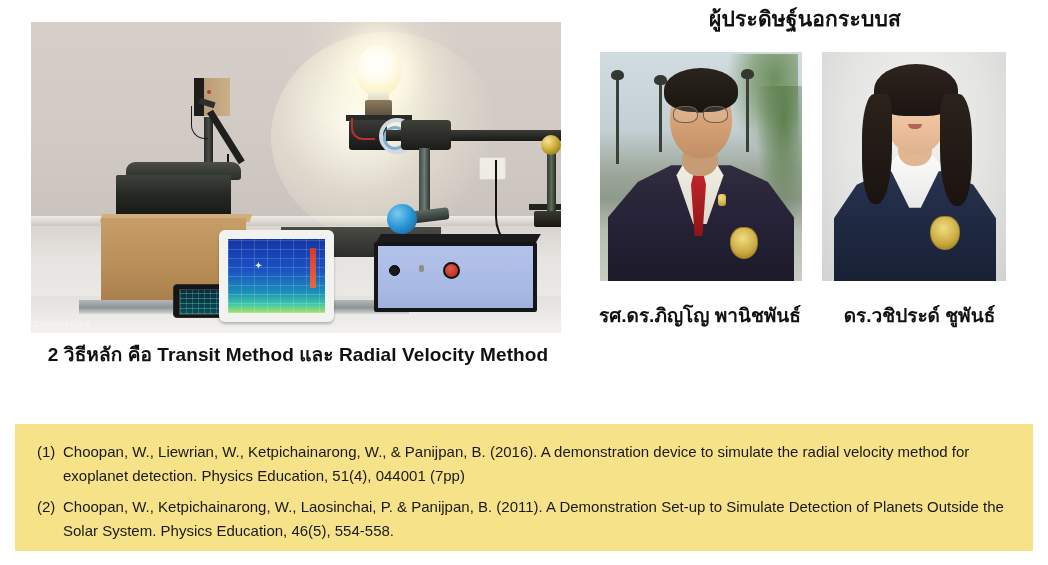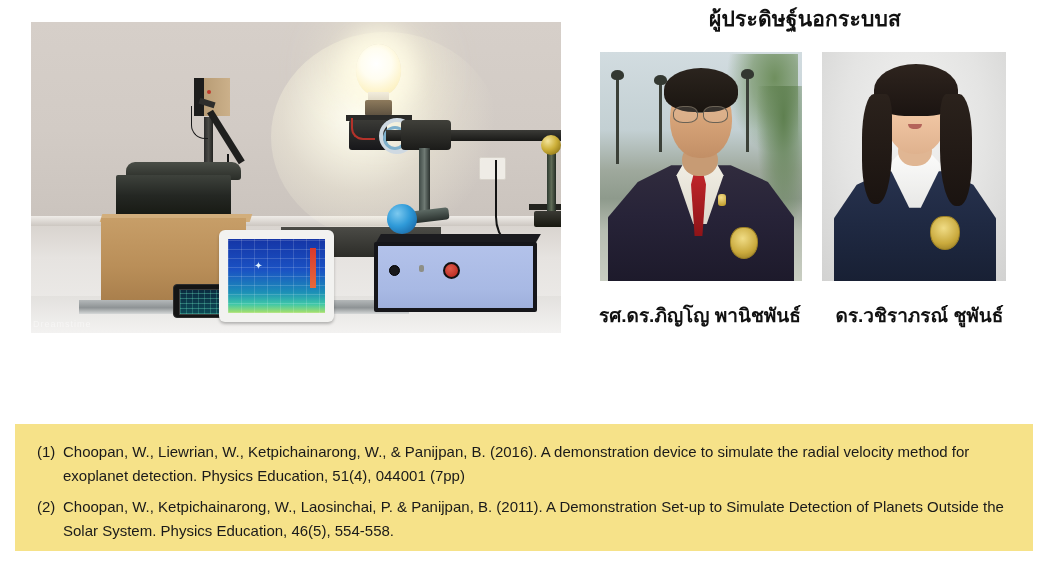--- a/index.html
+++ b/index.html
@@ -507,23 +507,24 @@
   <div style="position:absolute; left:40px; top:42px; width:30px; height:110px;
        border-radius:40% 20% 50% 40%; background:linear-gradient(180deg,#2b221c,#1a1310);"></div>
   <div style="position:absolute; left:118px; top:42px; width:32px; height:112px;
        border-radius:20% 40% 40% 50%; background:linear-gradient(180deg,#2b221c,#1a1310);"></div>
   <div style="position:absolute; left:86px; top:72px; width:14px; height:5px;
        border-radius:0 0 8px 8px; background:#b4635a;"></div>
   <div class="pt-crest" style="left:108px; top:164px; width:28px; height:32px;"></div>
 </div>
 
 <div id="name-phinyo">รศ.ดร.ภิญโญ พานิชพันธ์</div>
-<div id="name-wachiraporn">ดร.วชิราภรณ์ ชูพันธ์</div>
+<div id="name-wachiraporn">ดร.วชิประด์ ชูพันธ์</div>
 
 <div id="photo-caption">
+  <div class="line2">2 วิธีหลัก คือ Transit Method  และ Radial Velocity Method</div>
 </div>
 
 <div id="references-box">
   <div class="ref-item">
     <span class="ref-num">(1)</span>
     <span class="ref-text">Choopan, W., Liewrian, W., Ketpichainarong, W., &amp; Panijpan, B. (2016). A demonstration device to simulate the radial velocity method for exoplanet detection. Physics Education, 51(4), 044001 (7pp)</span>
   </div>
   <div class="ref-item">
     <span class="ref-num">(2)</span>
     <span class="ref-text">Choopan, W., Ketpichainarong, W., Laosinchai, P. &amp; Panijpan, B. (2011). A Demonstration Set-up to Simulate Detection of Planets Outside the Solar System. Physics Education, 46(5), 554-558.</span>

